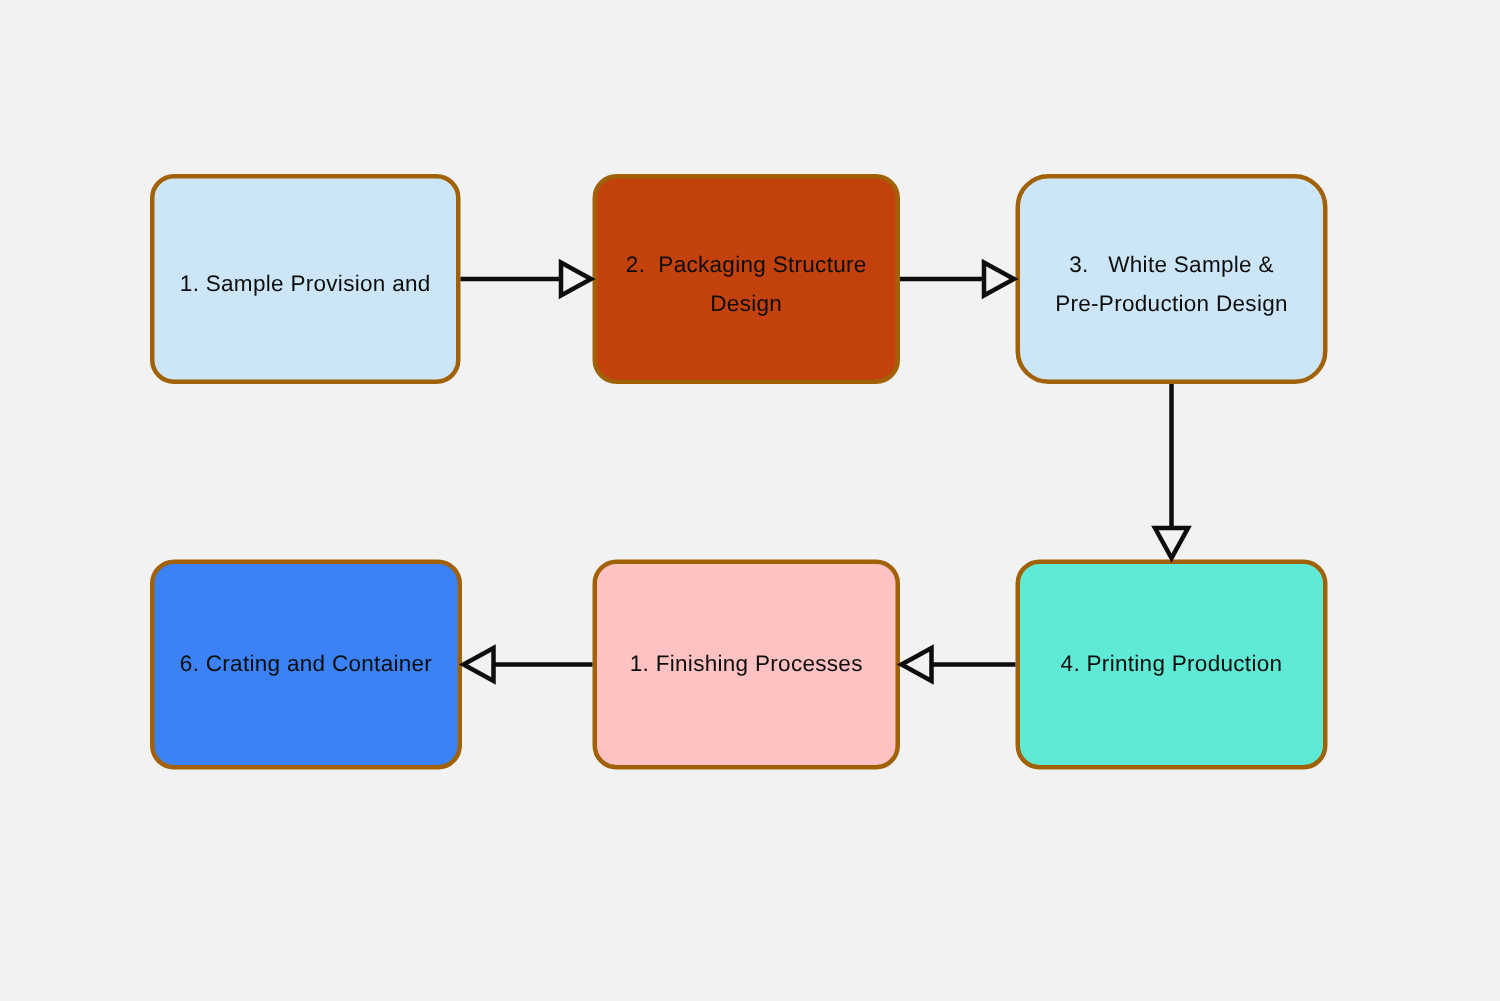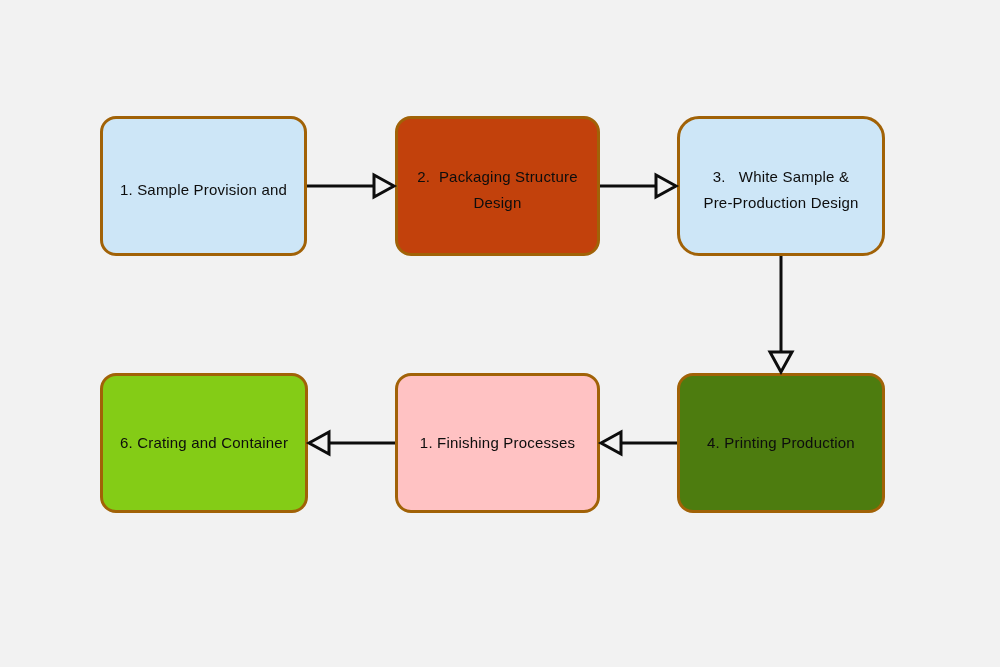--- a/index.html
+++ b/index.html
@@ -73,33 +73,33 @@
     </div>
   </div>
 
   <div class="node row-top" style="left: 677px; top: 116px; width: 208px; height: 140px; background-color: rgb(205, 230, 247); border-radius: 22px;">
     <div class="label">
       <div class="line">3.   White Sample &amp;</div>
       <div class="line">Pre-Production Design</div>
     </div>
   </div>
 
-  <div class="node" style="left: 677px; top: 373px; width: 208px; height: 140px; background-color: #4d7c0f;">
+  <div class="node" style="left: 677px; top: 373px; width: 208px; height: 140px; background-color: #5eead4;">
     <div class="label">
       <div class="line">4. Printing Production</div>
     </div>
   </div>
 
   <div class="node" style="left: 395px; top: 373px; width: 205px; height: 140px; background-color: rgb(255, 194, 195);">
     <div class="label">
       <div class="line">1. Finishing Processes</div>
     </div>
   </div>
 
-  <div class="node" style="left: 100px; top: 373px; width: 208px; height: 140px; background-color: #84cc16;">
+  <div class="node" style="left: 100px; top: 373px; width: 208px; height: 140px; background-color: #3b82f6;">
     <div class="label">
       <div class="line">6. Crating and Container</div>
     </div>
   </div>
 
   <svg class="edges" width="1000" height="667" viewBox="0 0 1000 667">
 
     <g>
       <line x1="307" y1="186" x2="374" y2="186"></line>
       <polygon points="394,186 374,175 374,197"></polygon>

